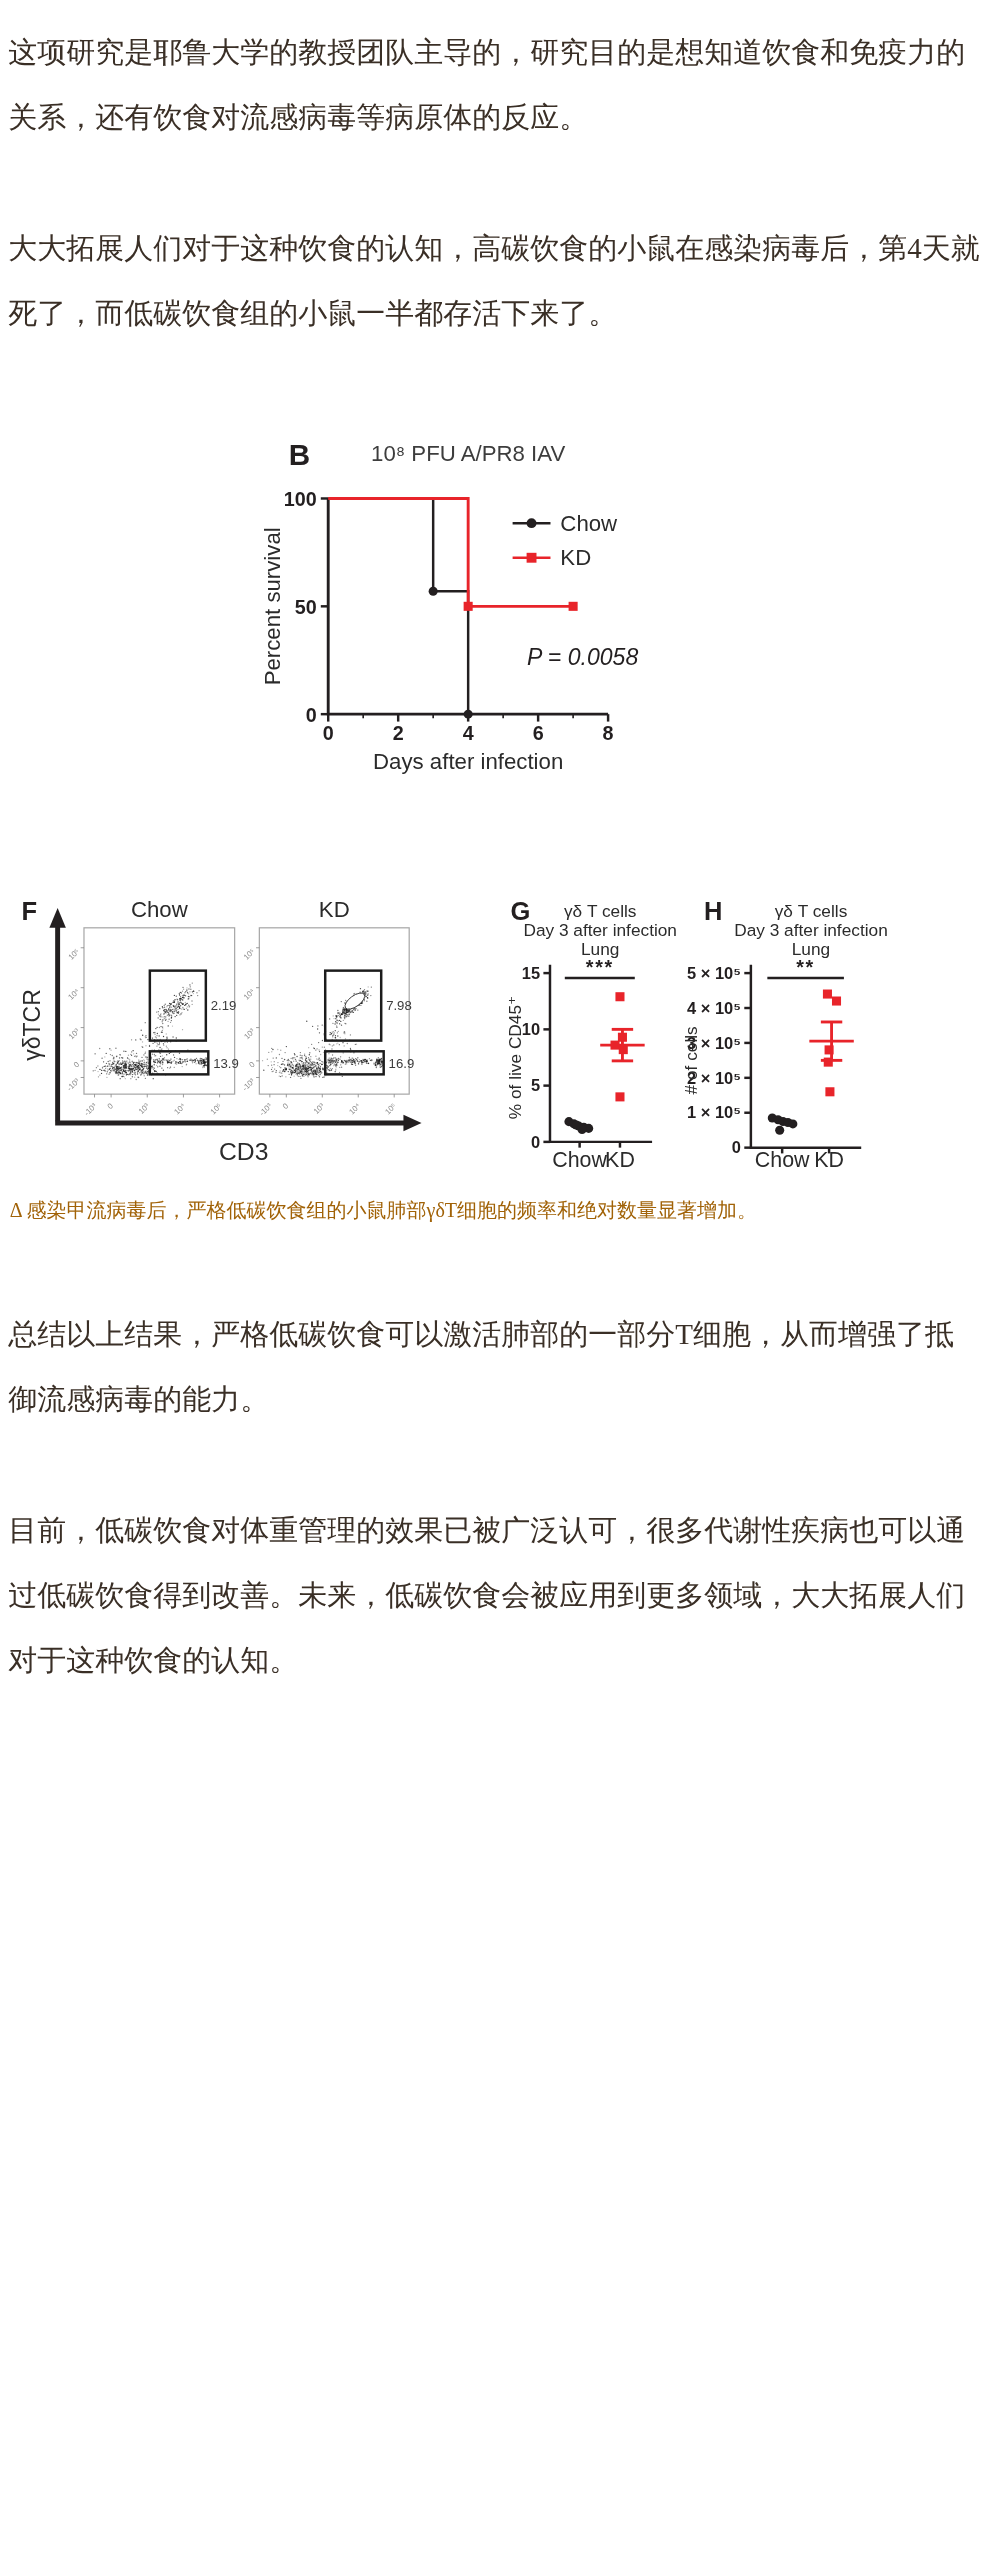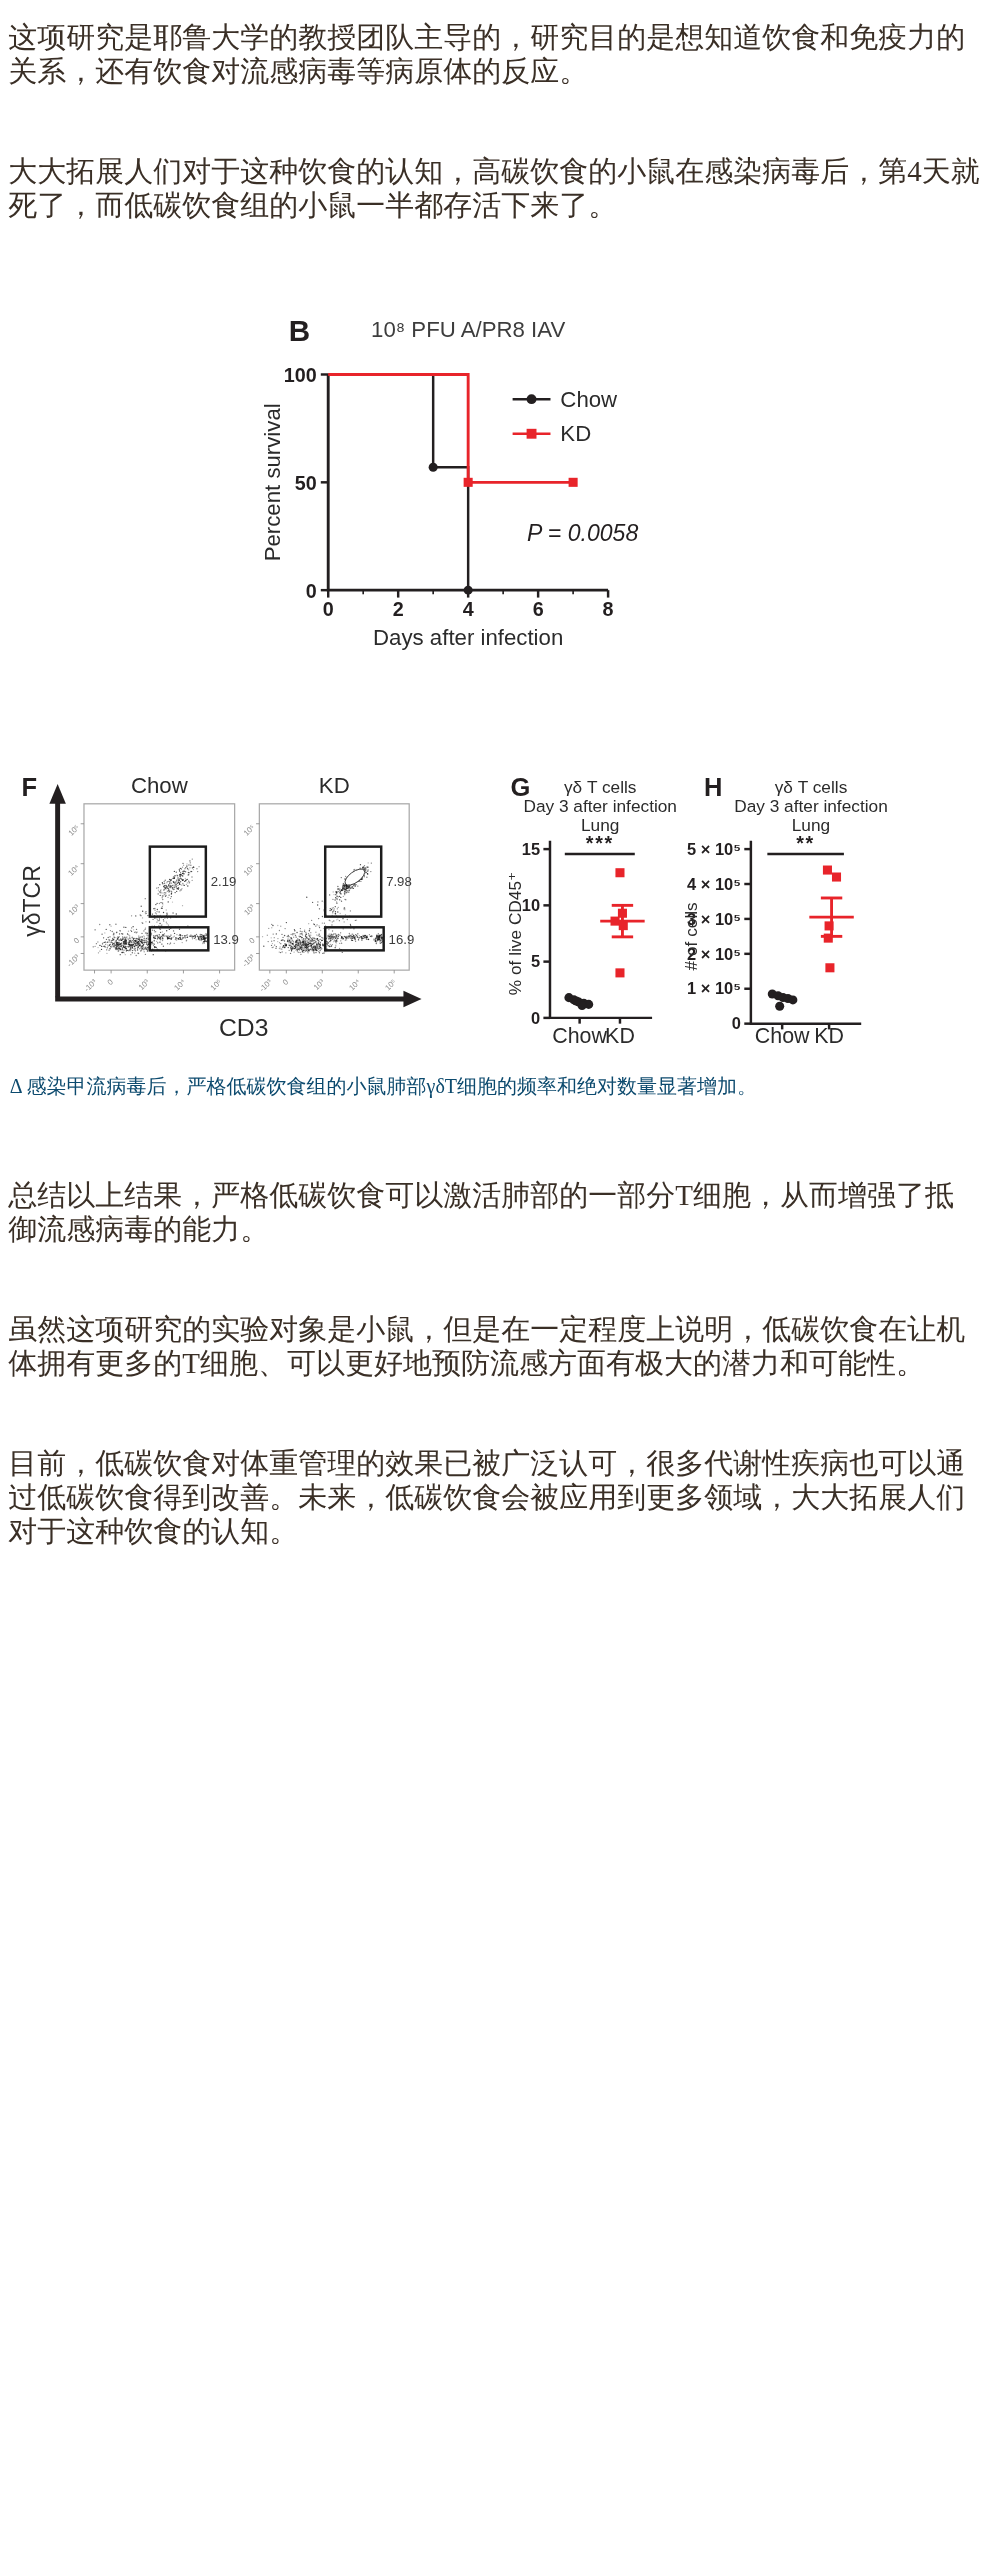--- a/index.html
+++ b/index.html
@@ -1,22 +1,22 @@
 <!DOCTYPE html>
 <html style="font-size:13px"><head>
 <meta charset="utf-8">
 <style>
   html,body{margin:0;padding:0;background:#ffffff;}
   body{width:988px;min-height:2576px;position:relative;}
   .article{padding:20px 8.2px 0;color:#3a2f26;font-family:"Liberation Serif","DejaVu Serif",serif;}
-  .article p{font-size:29px;line-height:34px;margin:0 0 66px;text-align:left;}
+  .article p{font-size:29px;line-height:65px;margin:0 0 66px;text-align:left;}
   figure{display:block;padding:0;}
   .fig-b{margin:66px auto 71px;width:461px;}
   .fig-fgh{margin:59px 0 0 -8.2px;width:988px;}
-  .caption{color:#0c4a6e;font-size:20px;line-height:28px;margin:21.4px 1.6px 78px;
+  .caption{color:#a16207;font-size:20px;line-height:28px;margin:21.4px 1.6px 78px;
            font-family:"Liberation Serif","DejaVu Serif",serif;}
   svg{display:block;font-family:"Liberation Sans","DejaVu Sans",sans-serif;}
 </style>
 </head>
 <body>
 
 <div class="article">
   <p>这项研究是耶鲁大学的教授团队主导的，研究目的是想知道饮食和免疫力的关系，还有饮食对流感病毒等病原体的反应。</p>
   <p>大大拓展人们对于这种饮食的认知，高碳饮食的小鼠在感染病毒后，第4天就死了，而低碳饮食组的小鼠一半都存活下来了。</p>
 
@@ -2622,16 +2622,15 @@
           <text x="978.5" y="126" text-anchor="middle" font-size="24" font-weight="bold" fill="#231f20" letter-spacing="2">**</text>
           <text x="950" y="360" text-anchor="middle" font-size="26" fill="#2b2b2b">Chow</text>
           <text x="1007" y="360" text-anchor="middle" font-size="26" fill="#2b2b2b">KD</text>
         </g>
       </svg>
   </figure>
 
   <div class="caption">Δ 感染甲流病毒后，严格低碳饮食组的小鼠肺部γδT细胞的频率和绝对数量显著增加。</div>
 
   <p>总结以上结果，严格低碳饮食可以激活肺部的一部分T细胞，从而增强了抵御流感病毒的能力。</p>
-  <p>虽然这项研究的实验对象是小鼠，但是在一定程度上说明，低碳饮食在让机体拥有更多的T细胞、可以更好地预防流感方面有极大的潜力和可能性。</p>
   <p>目前，低碳饮食对体重管理的效果已被广泛认可，很多代谢性疾病也可以通过低碳饮食得到改善。未来，低碳饮食会被应用到更多领域，大大拓展人们对于这种饮食的认知。</p>
 </div>
 
 
 </body></html>

